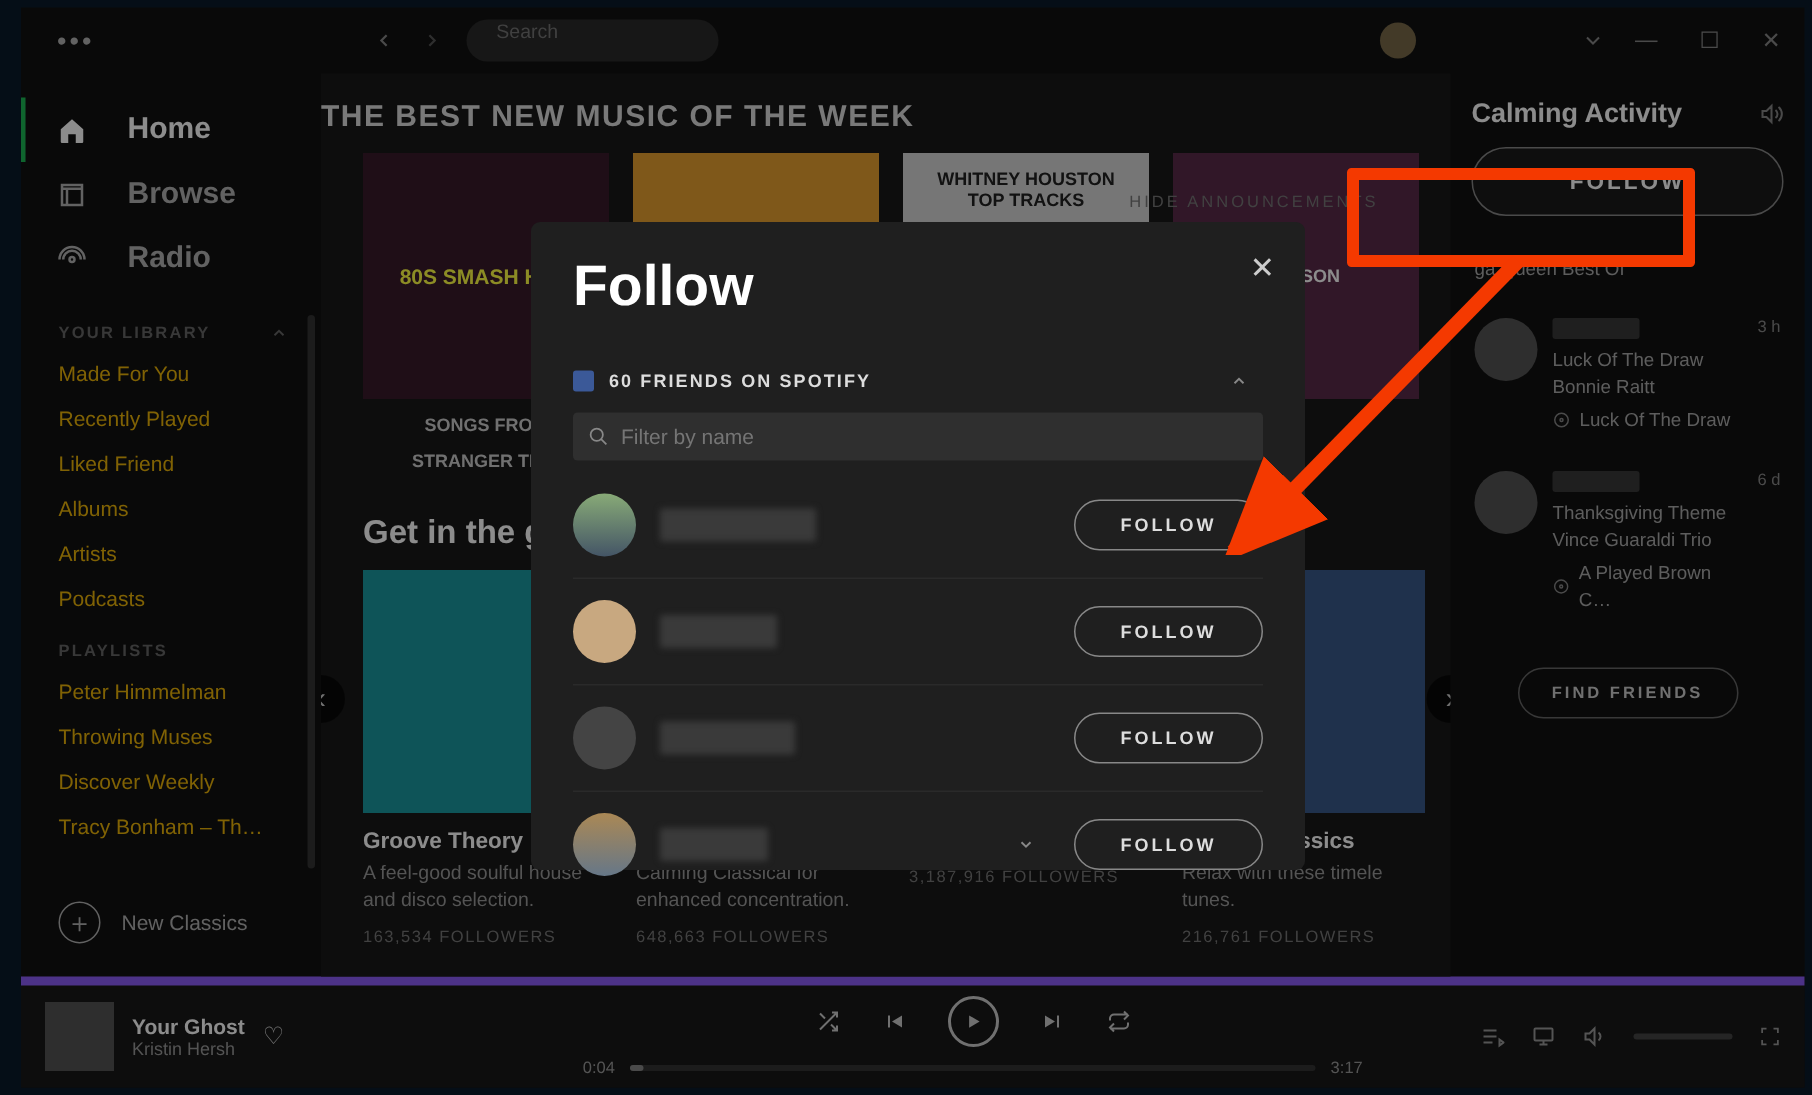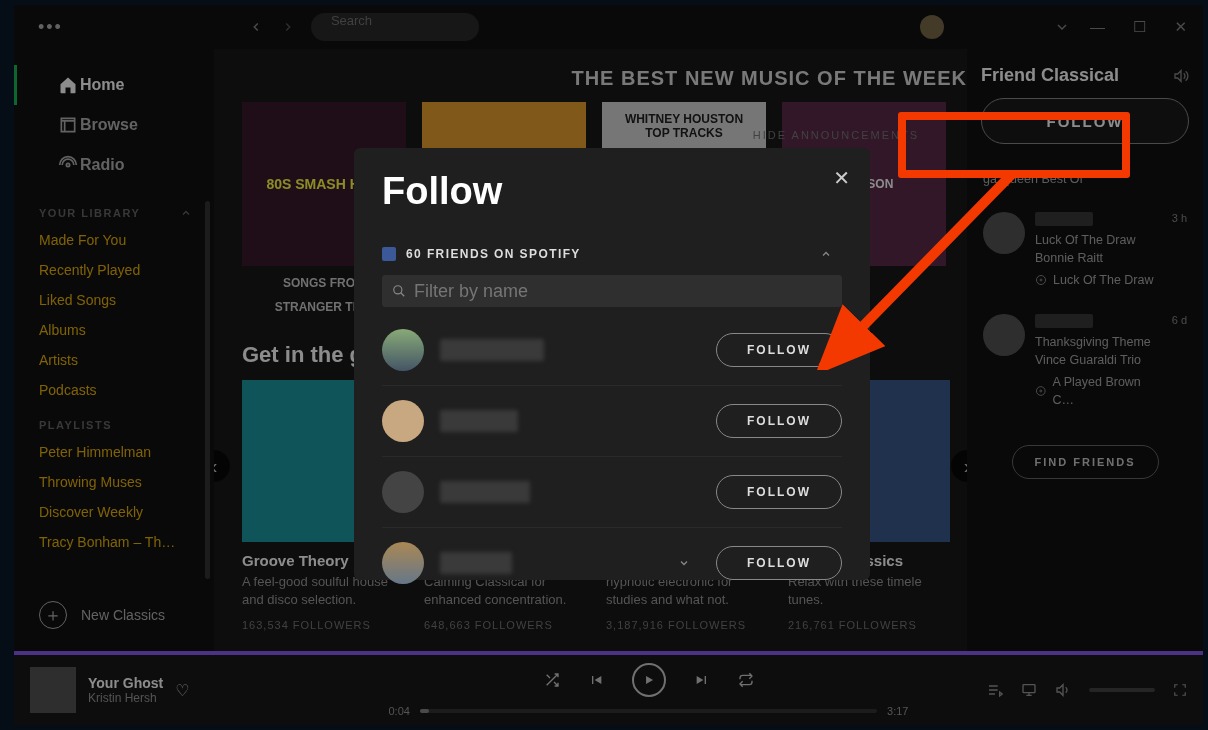--- a/index.html
+++ b/index.html
@@ -37,23 +37,23 @@
 .win-ctl { display: flex; gap: 28px; color: #888; font-size: 15px; margin-right: 8px; }
 .win-ctl span { cursor: pointer; }
 .main { flex: 1; display: flex; min-height: 0; }
 .sidebar {
   width: 200px; background: #121212; padding: 8px 0;
   display: flex; flex-direction: column;
   border-left: 3px solid transparent;
 }
 .nav-sec { padding: 8px 0; }
 .nav-item {
-  display: flex; align-items: center; gap: 1px;
-  padding: 10px 40px; color: #b3b3b3; cursor: pointer;
-  font-size: 16px; font-weight: 600;
+  display: flex; align-items: center; gap: 26px;
+  padding: 10px 20px; color: #b3b3b3; cursor: pointer;
+  font-size: 20px; font-weight: 600;
 }
 .nav-item.active { color: #fff; border-left: 3px solid #1db954; margin-left: -3px; }
 .nav-item .icn { width: 22px; display: flex; justify-content: center; }
 .sec-hdr {
   padding: 14px 22px 6px; font-size: 11px; letter-spacing: 1.5px;
   color: #666; font-weight: 700; display: flex; justify-content: space-between;
 }
 .sub-item {
   padding: 7px 22px; color: #eab308; cursor: pointer;
   font-size: 14px; font-weight: 500; white-space: nowrap; overflow: hidden; text-overflow: ellipsis;
@@ -63,21 +63,21 @@
   color: #b3b3b3; font-size: 14px; cursor: pointer;
 }
 .newpl .plus { width: 28px; height: 28px; border: 1px solid #b3b3b3; border-radius: 50%;
   display: flex; align-items: center; justify-content: center; font-size: 18px; }
 .scroll-lib { flex: 1; overflow: hidden; position: relative; }
 .scroll-lib::after { content:""; position:absolute; right: 4px; top: 8px; bottom: 8px; width: 5px; background: #333; border-radius: 3px; }
 .content {
   flex: 1; background: #181818; position: relative; overflow: hidden;
 }
 .banner-title {
-  text-align: right; font-size: 20px; font-weight: 800;
+  text-align: left; font-size: 20px; font-weight: 800;
   letter-spacing: 1px; color: #ddd; padding: 18px 0 12px;
 }
 .hide-ann {
   position: absolute; right: 48px; top: 80px;
   font-size: 11px; letter-spacing: 2px; color: #777;
 }
 .albums-row { display: flex; gap: 16px; padding: 0 28px; }
 .album { width: 164px; }
 .album .art {
   width: 164px; height: 164px; background: #333;
@@ -116,21 +116,21 @@
 .fa-tx .nm { background: #3a3a3a; height: 14px; width: 58px; border-radius: 2px; margin-bottom: 5px; }
 .fa-time { font-size: 11px; color: #888; }
 .fa-album { display: flex; gap: 6px; align-items: center; margin-top: 4px; }
 .find-fr {
   border: 1px solid #666; color: #ccc; border-radius: 22px;
   padding: 10px 22px; font-size: 11px; font-weight: 700; letter-spacing: 2px;
   margin: 24px auto 0; width: fit-content; cursor: pointer;
 }
 .player {
   height: 74px; background: #181818; display: flex; align-items: center; padding: 0 16px;
-  border-top: 4px solid #8b5cf6;
+  border-top: 6px solid #8b5cf6;
 }
 .np { display: flex; align-items: center; gap: 12px; width: 280px; }
 .np .art { width: 46px; height: 46px; background: #555; }
 .np .txt .t { color: #fff; font-size: 14px; font-weight: 600; }
 .np .txt .a { color: #999; font-size: 12px; }
 .np .heart { color: #ccc; font-size: 16px; }
 .ctrls { flex: 1; display: flex; flex-direction: column; align-items: center; gap: 8px; }
 .ctrls .btns { display: flex; gap: 28px; align-items: center; }
 .ctrls .play { width: 34px; height: 34px; border: 2px solid #ccc; border-radius: 50%;
   display: flex; align-items: center; justify-content: center; }
@@ -153,21 +153,21 @@
 .modal h1 { font-size: 38px; font-weight: 800; color: #fff; }
 .modal .close { position: absolute; top: 18px; right: 20px; color: #ccc; font-size: 20px; cursor: pointer; }
 .modal .hdr2 { display: flex; justify-content: space-between; align-items: center; margin: 34px 0 14px; }
 .modal .fcount { display: flex; gap: 10px; align-items: center; font-size: 12px; letter-spacing: 1.4px; color: #ddd; font-weight: 700; }
 .fbk { width: 14px; height: 14px; background: #3b5998; border-radius: 2px; }
 .foll-all { border: 1px solid #888; border-radius: 22px; padding: 8px 18px; font-size: 11px; letter-spacing: 2px; font-weight: 700; cursor: pointer; }
 .filter {
   background: #2f2f2f; height: 32px; border-radius: 3px;
   display: flex; align-items: center; padding: 0 10px; gap: 8px;
 }
-.filter input { background: none; border: none; outline: none; color: #ef4444; flex: 1; font-size: 18px; }
+.filter input { background: none; border: none; outline: none; color: #ef4444; flex: 1; font-size: 14px; }
 .flist { margin-top: 8px; }
 .frow { display: flex; align-items: center; padding: 14px 0; border-bottom: 1px solid #2a2a2a; gap: 16px; }
 .frow .av { width: 42px; height: 42px; border-radius: 50%; background: linear-gradient(#8a7,#456); }
 .frow .blur { width: 104px; height: 22px; background: #3a3a3a; border-radius: 2px; filter: blur(2px); }
 .frow .btn { margin-left: auto; border: 1px solid #888; border-radius: 22px;
   padding: 9px 30px; font-size: 12px; letter-spacing: 2px; font-weight: 700; cursor: pointer; }
 
 
 .anno-box {
   position: absolute; top: 112px; right: 78px;
@@ -255,21 +255,21 @@
         <div class="sec-hdr">
           <span>YOUR LIBRARY</span>
           <span>
             <svg width="12" height="12" viewBox="0 0 24 24" fill="none" stroke="#666" stroke-width="2.5">
                 <path d="M18 15l-6-6-6 6"></path>
               </svg>
           </span>
         </div>
         <div class="sub-item">Made For You</div>
         <div class="sub-item">Recently Played</div>
-        <div class="sub-item">Liked Songs</div>
+        <div class="sub-item">Liked Friend</div>
         <div class="sub-item">Albums</div>
         <div class="sub-item">Artists</div>
         <div class="sub-item">Podcasts</div>
 
         <div class="sec-hdr">
           <span>PLAYLISTS</span>
         </div>
         <div class="sub-item">Peter Himmelman</div>
         <div class="sub-item">Throwing Muses</div>
         <div class="sub-item">Discover Weekly</div>
@@ -314,34 +314,33 @@
         </div>
         <div class="pl">
           <div class="art" style="background:#4a3a2a"></div>
           <div class="tt">Perfect Concentration</div>
           <div class="ds">Calming Classical for enhanced concentration.</div>
           <div class="fl">648,663 FOLLOWERS</div>
         </div>
         <div class="pl">
           <div class="art" style="background:#2a2a5a"></div>
           <div class="tt">Brain Food</div>
-          <div class="ds">hypnotic electronic for studies and what not.</div>
           <div class="fl">3,187,916 FOLLOWERS</div>
         </div>
         <div class="pl">
           <div class="art" style="background:#3a5a8a"></div>
           <div class="tt">Mellow Classics</div>
           <div class="ds">Relax with these timele tunes.</div>
           <div class="fl">216,761 FOLLOWERS</div>
         </div>
       </div>
     </div>
 
     <div class="rpanel">
-      <h2>Friend Classical</h2>
+      <h2>Calming Activity</h2>
       <span style="float:right;margin-top:-30px;color:#888">
         <svg width="16" height="16" viewBox="0 0 24 24" fill="none" stroke="#888" stroke-width="2">
             <path d="M3 9v6h4l5 5V4L7 9H3zM16 8a5 5 0 010 8M19 5a9 9 0 010 14"></path>
           </svg>
       </span>
       <div class="follow-big">FOLLOW</div>
       <div class="fa-item">
         <div class="fa-tx">
           <span>ga Queen Best Of</span>
         </div>

